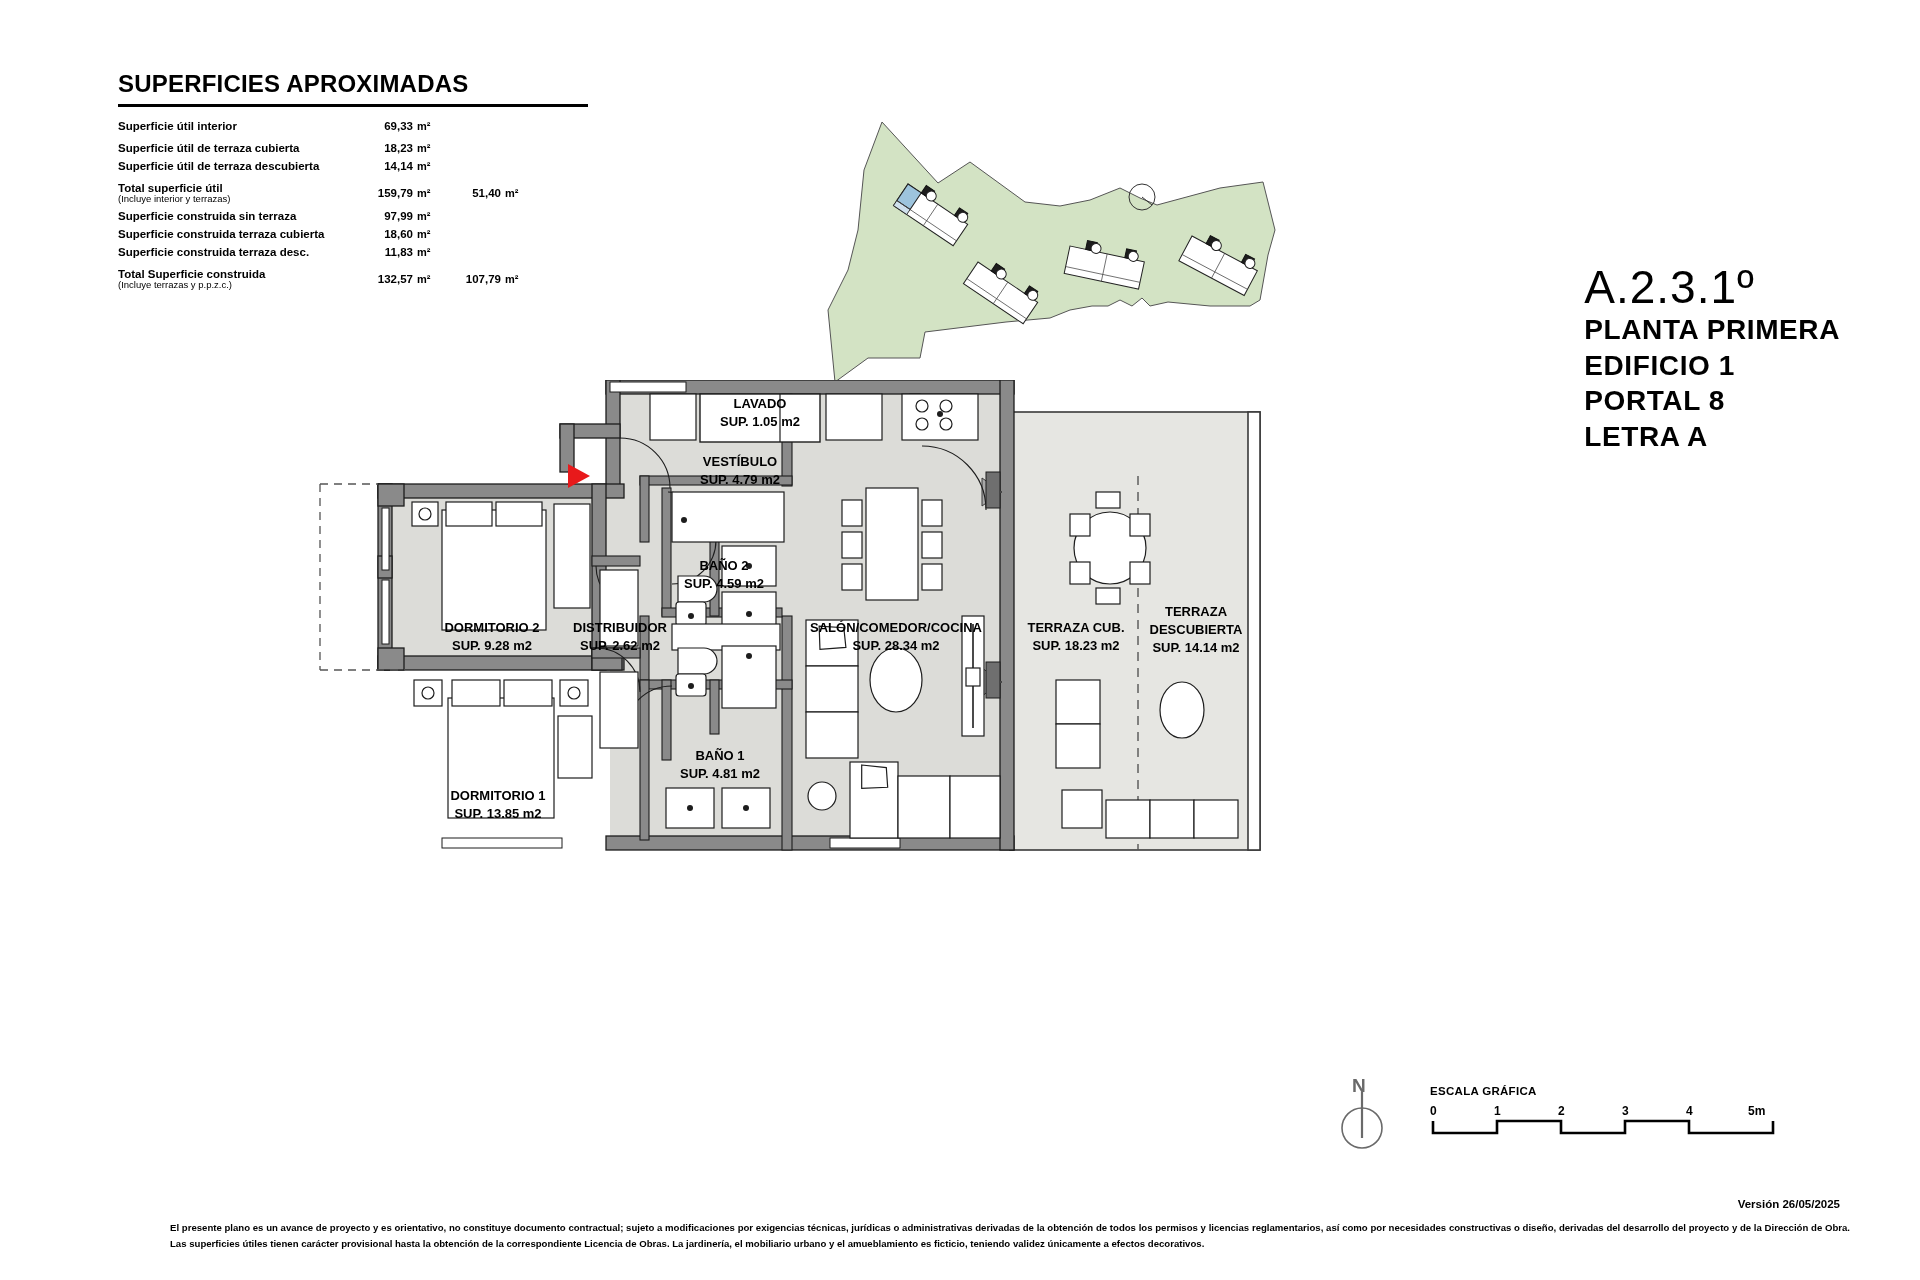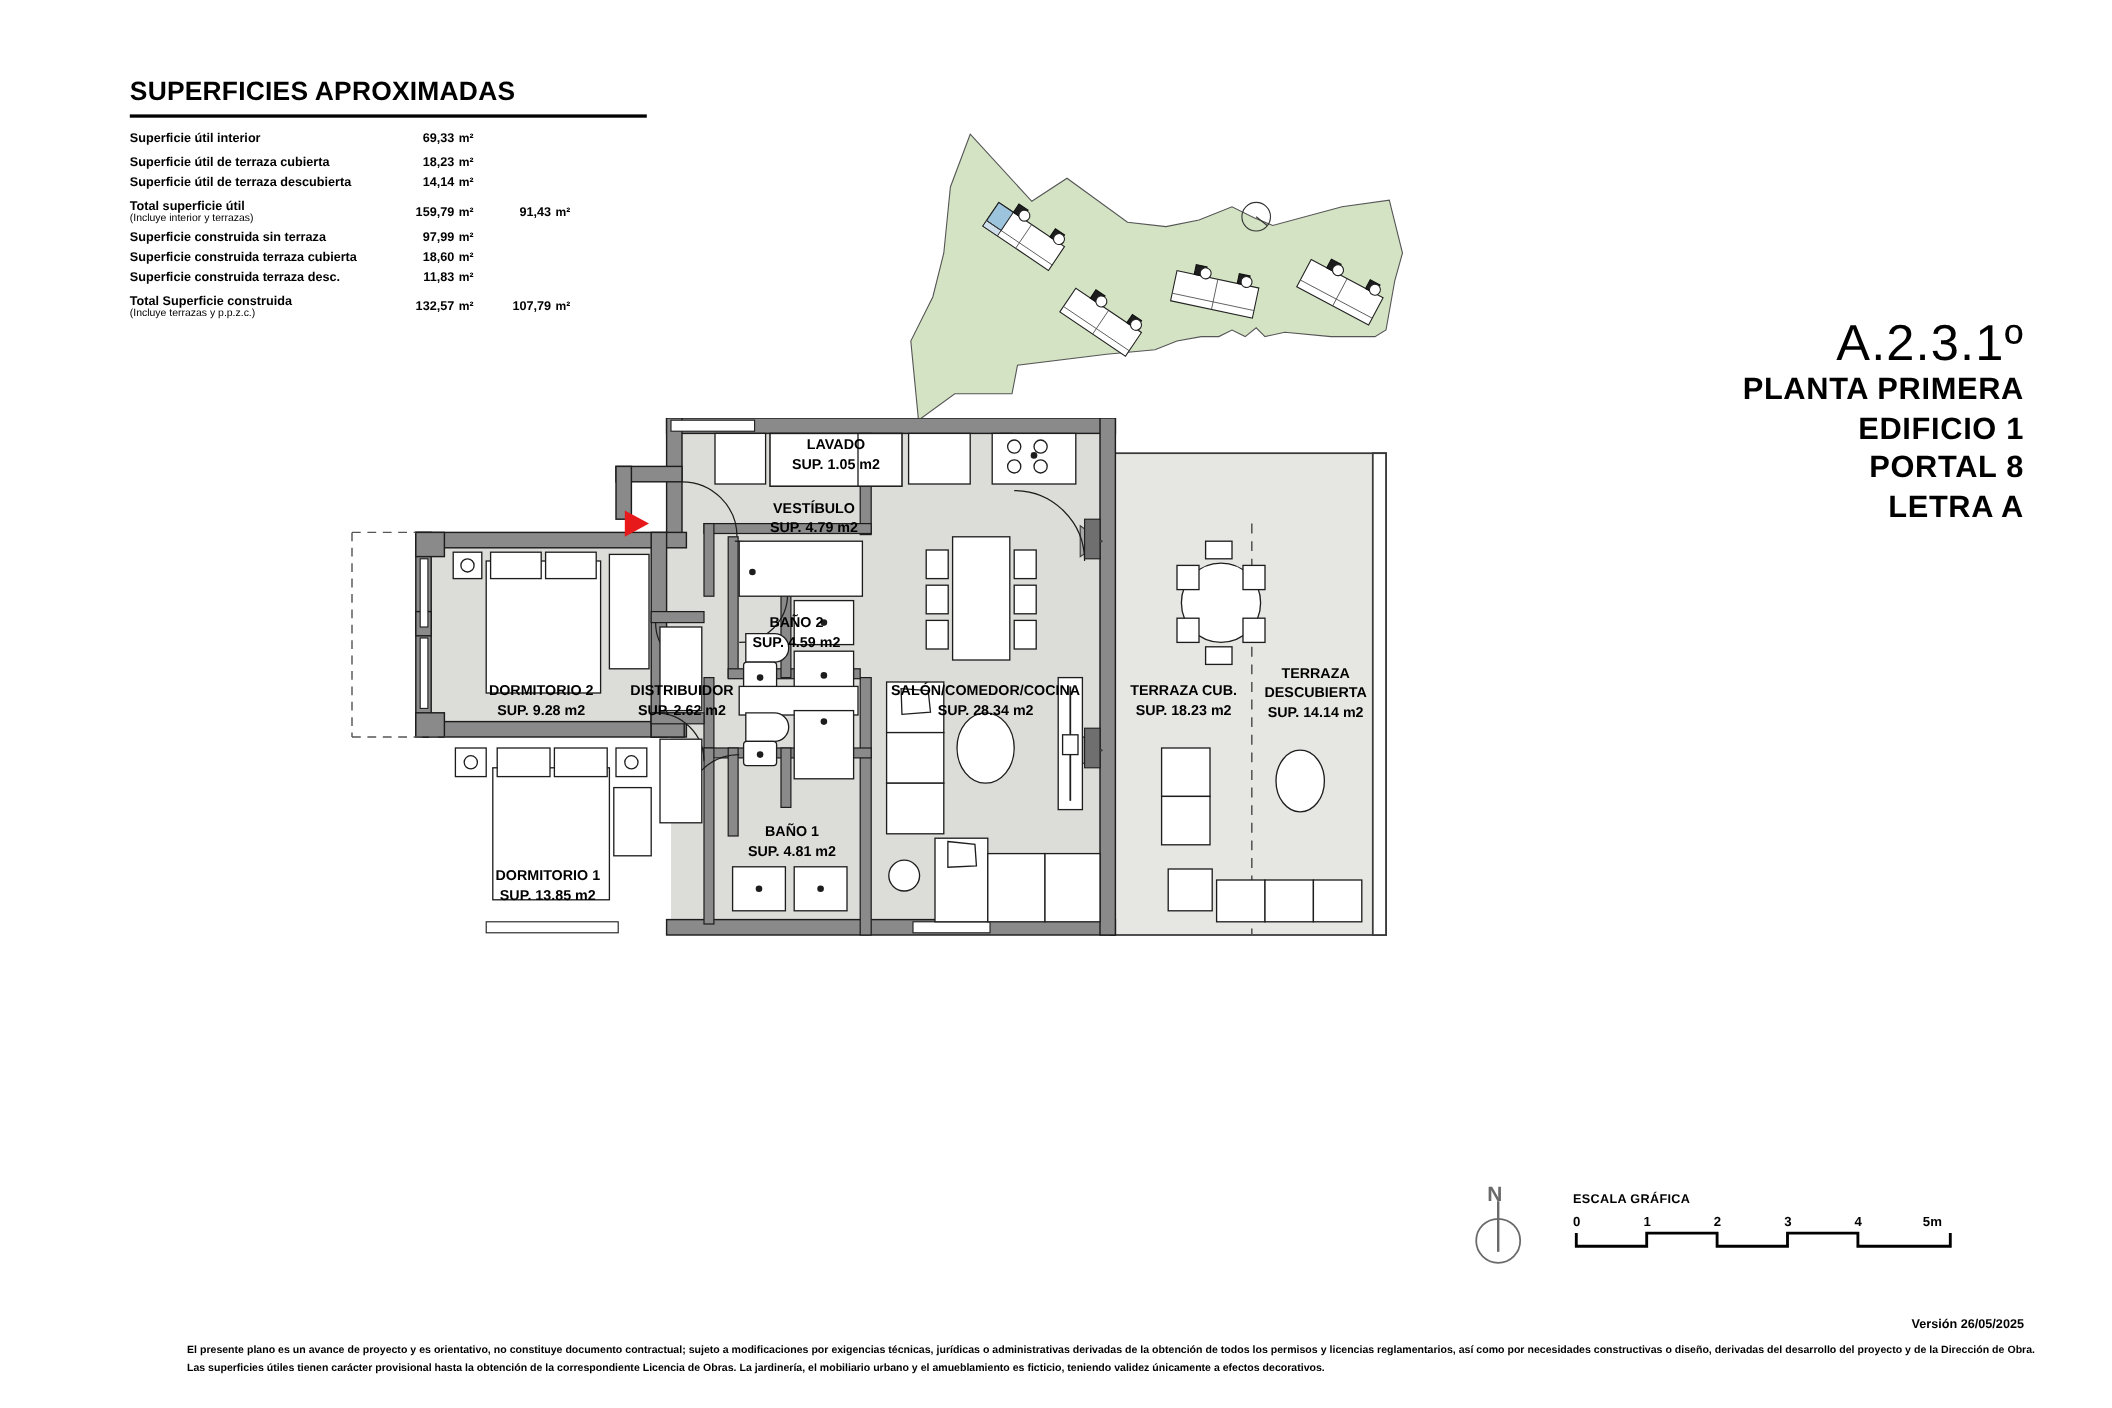--- a/index.html
+++ b/index.html
@@ -34,21 +34,21 @@
   #surfaces tr.gap td { padding-top:7px; }
 
   
   #keyplan { left:820px; top:110px; width:470px; height:300px; }
   #keyplan .caption {
     position:absolute; left:40px; top:288px;
     font-size:11.5px; font-weight:bold; letter-spacing:.4px;
   }
 
   
-  #titleblock { right:80px; top:288px; text-align:right; }
+  #titleblock { right:80px; top:264px; }
   #titleblock .code { font-size:46px; letter-spacing:1px; line-height:1.04; font-weight:400; }
   #titleblock .ln { font-size:28px; letter-spacing:.6px; line-height:1.28; font-weight:700; }
 
   
   #plan { left:310px; top:380px; width:1250px; height:500px; }
   #plan svg { display:block; }
 
   
   #north { left:1330px; top:1070px; width:70px; height:90px; }
   #scalebar { left:1430px; top:1085px; }
@@ -95,21 +95,21 @@
       <td class="unit2"></td>
     </tr>
 
     <tr class="gap">
       <td class="lbl">
         <span>Total superficie útil</span>
         <span class="sub">(Incluye interior y terrazas)</span>
       </td>
       <td class="val">159,79</td>
       <td class="unit">m²</td>
-      <td class="val2">91,43</td>
+      <td class="val2">51,40</td>
       <td class="unit2">m²</td>
     </tr>
 
     <tr>
       <td class="lbl">Superficie construida sin terraza</td>
       <td class="val">97,99</td>
       <td class="unit">m²</td>
       <td class="val2"></td>
       <td class="unit2"></td>
     </tr>

